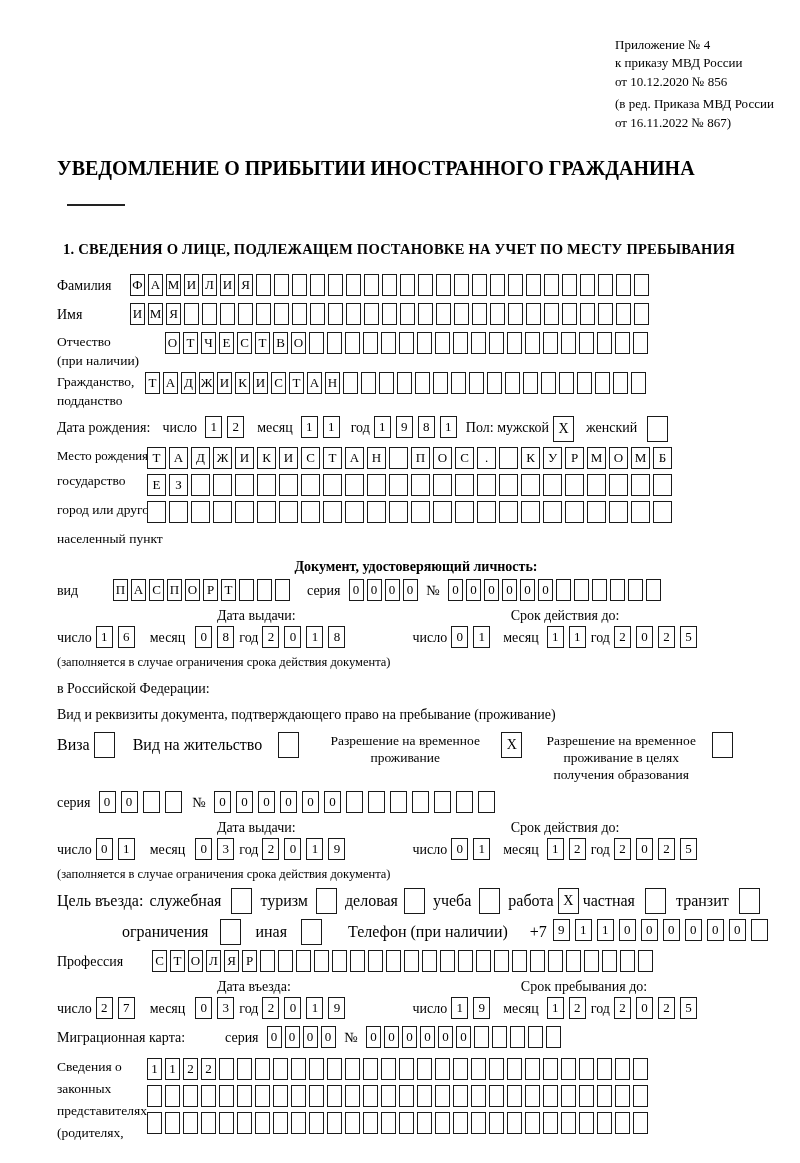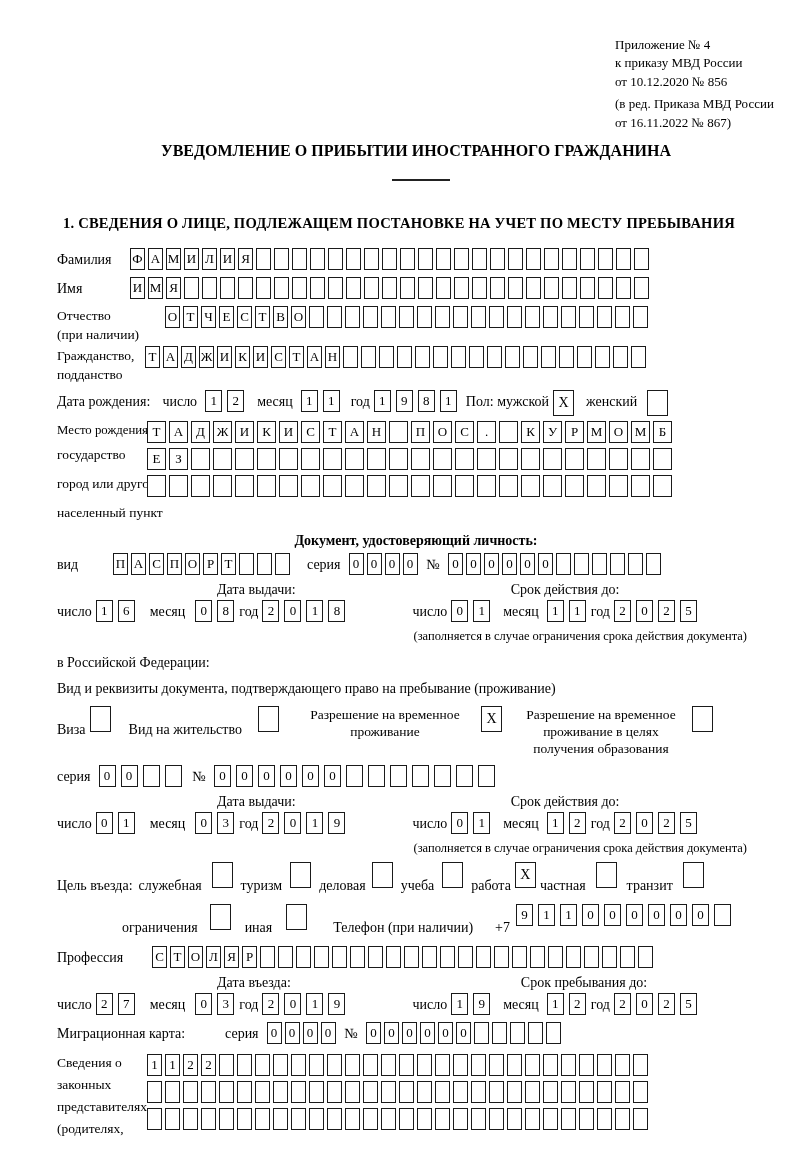--- a/index.html
+++ b/index.html
@@ -9,21 +9,21 @@
     font-family:"Liberation Serif", serif; overflow:hidden;
   }
   .page { padding:36px 25px 0 57px; width:800px; height:1163px; }
 
   
   .hdr-right { margin-left:558px; font-size:13px; line-height:1.42; white-space:nowrap; }
   .hdr-right .gap { height:4px; }
   .forma { text-align:right; font-weight:bold; font-size:14.5px; padding-right:10px; margin-top:20px; letter-spacing:0.5px; }
 
   
-  .title { text-align:center; font-weight:bold; font-size:16px; line-height:1.55; margin-top:7px; }
+  .title { font-weight:bold; font-size:20px; line-height:1.55; margin-top:21px; }
   .u-line { display:inline-block; width:58px; height:2px; background:#222; margin-left:10px; vertical-align:baseline; }
   .sect { font-weight:bold; font-size:14.6px; margin-top:26px; margin-left:6px; letter-spacing:0.2px; white-space:nowrap; }
 
   
   .form { margin-top:16px; font-size:14px; }
   .row { display:flex; align-items:flex-start; margin-bottom:5px; }
   .lbl { font-size:14px; line-height:24px; flex:none; }
 
   .boxrow { display:inline-flex; flex:none; }
   .cell {
@@ -37,24 +37,24 @@
     display:inline-block; width:21px; height:26px; border:1.6px solid #1a1a1a;
     text-align:center; line-height:24px; font-size:14px; flex:none; background:#fff;
   }
 
   .lblcol { flex:none; }
   .lblcol div { line-height:19px; font-size:13.5px; white-space:nowrap; }
   .stack3 .boxrow { margin-bottom:5px; }
 
   .center-b { text-align:center; font-weight:bold; font-size:14px; margin:6px 0 4px 0; }
   .dlabels { display:flex; font-size:14px; margin:4px 0 2px 0; }
-  .note { font-size:12.5px; text-align:right; padding-right:28px; margin:2px 0 6px 0; }
+  .note { font-size:12.5px; padding-right:28px; margin:2px 0 6px 0; }
   .plain { font-size:14px; line-height:26px; }
 
-  .optlbl { font-size:14px; line-height:26px;margin-top:11px; }
+  .optlbl { font-size:16px; line-height:26px; }
   .optlbl2 { font-size:13.5px; line-height:17px; text-align:center; }
   .mt2 { margin-top:2px; }
 </style>
 </head>
 <body>
 
 <div class="page">
 
   <div class="hdr-right">
     <div>Приложение № 4</div>

